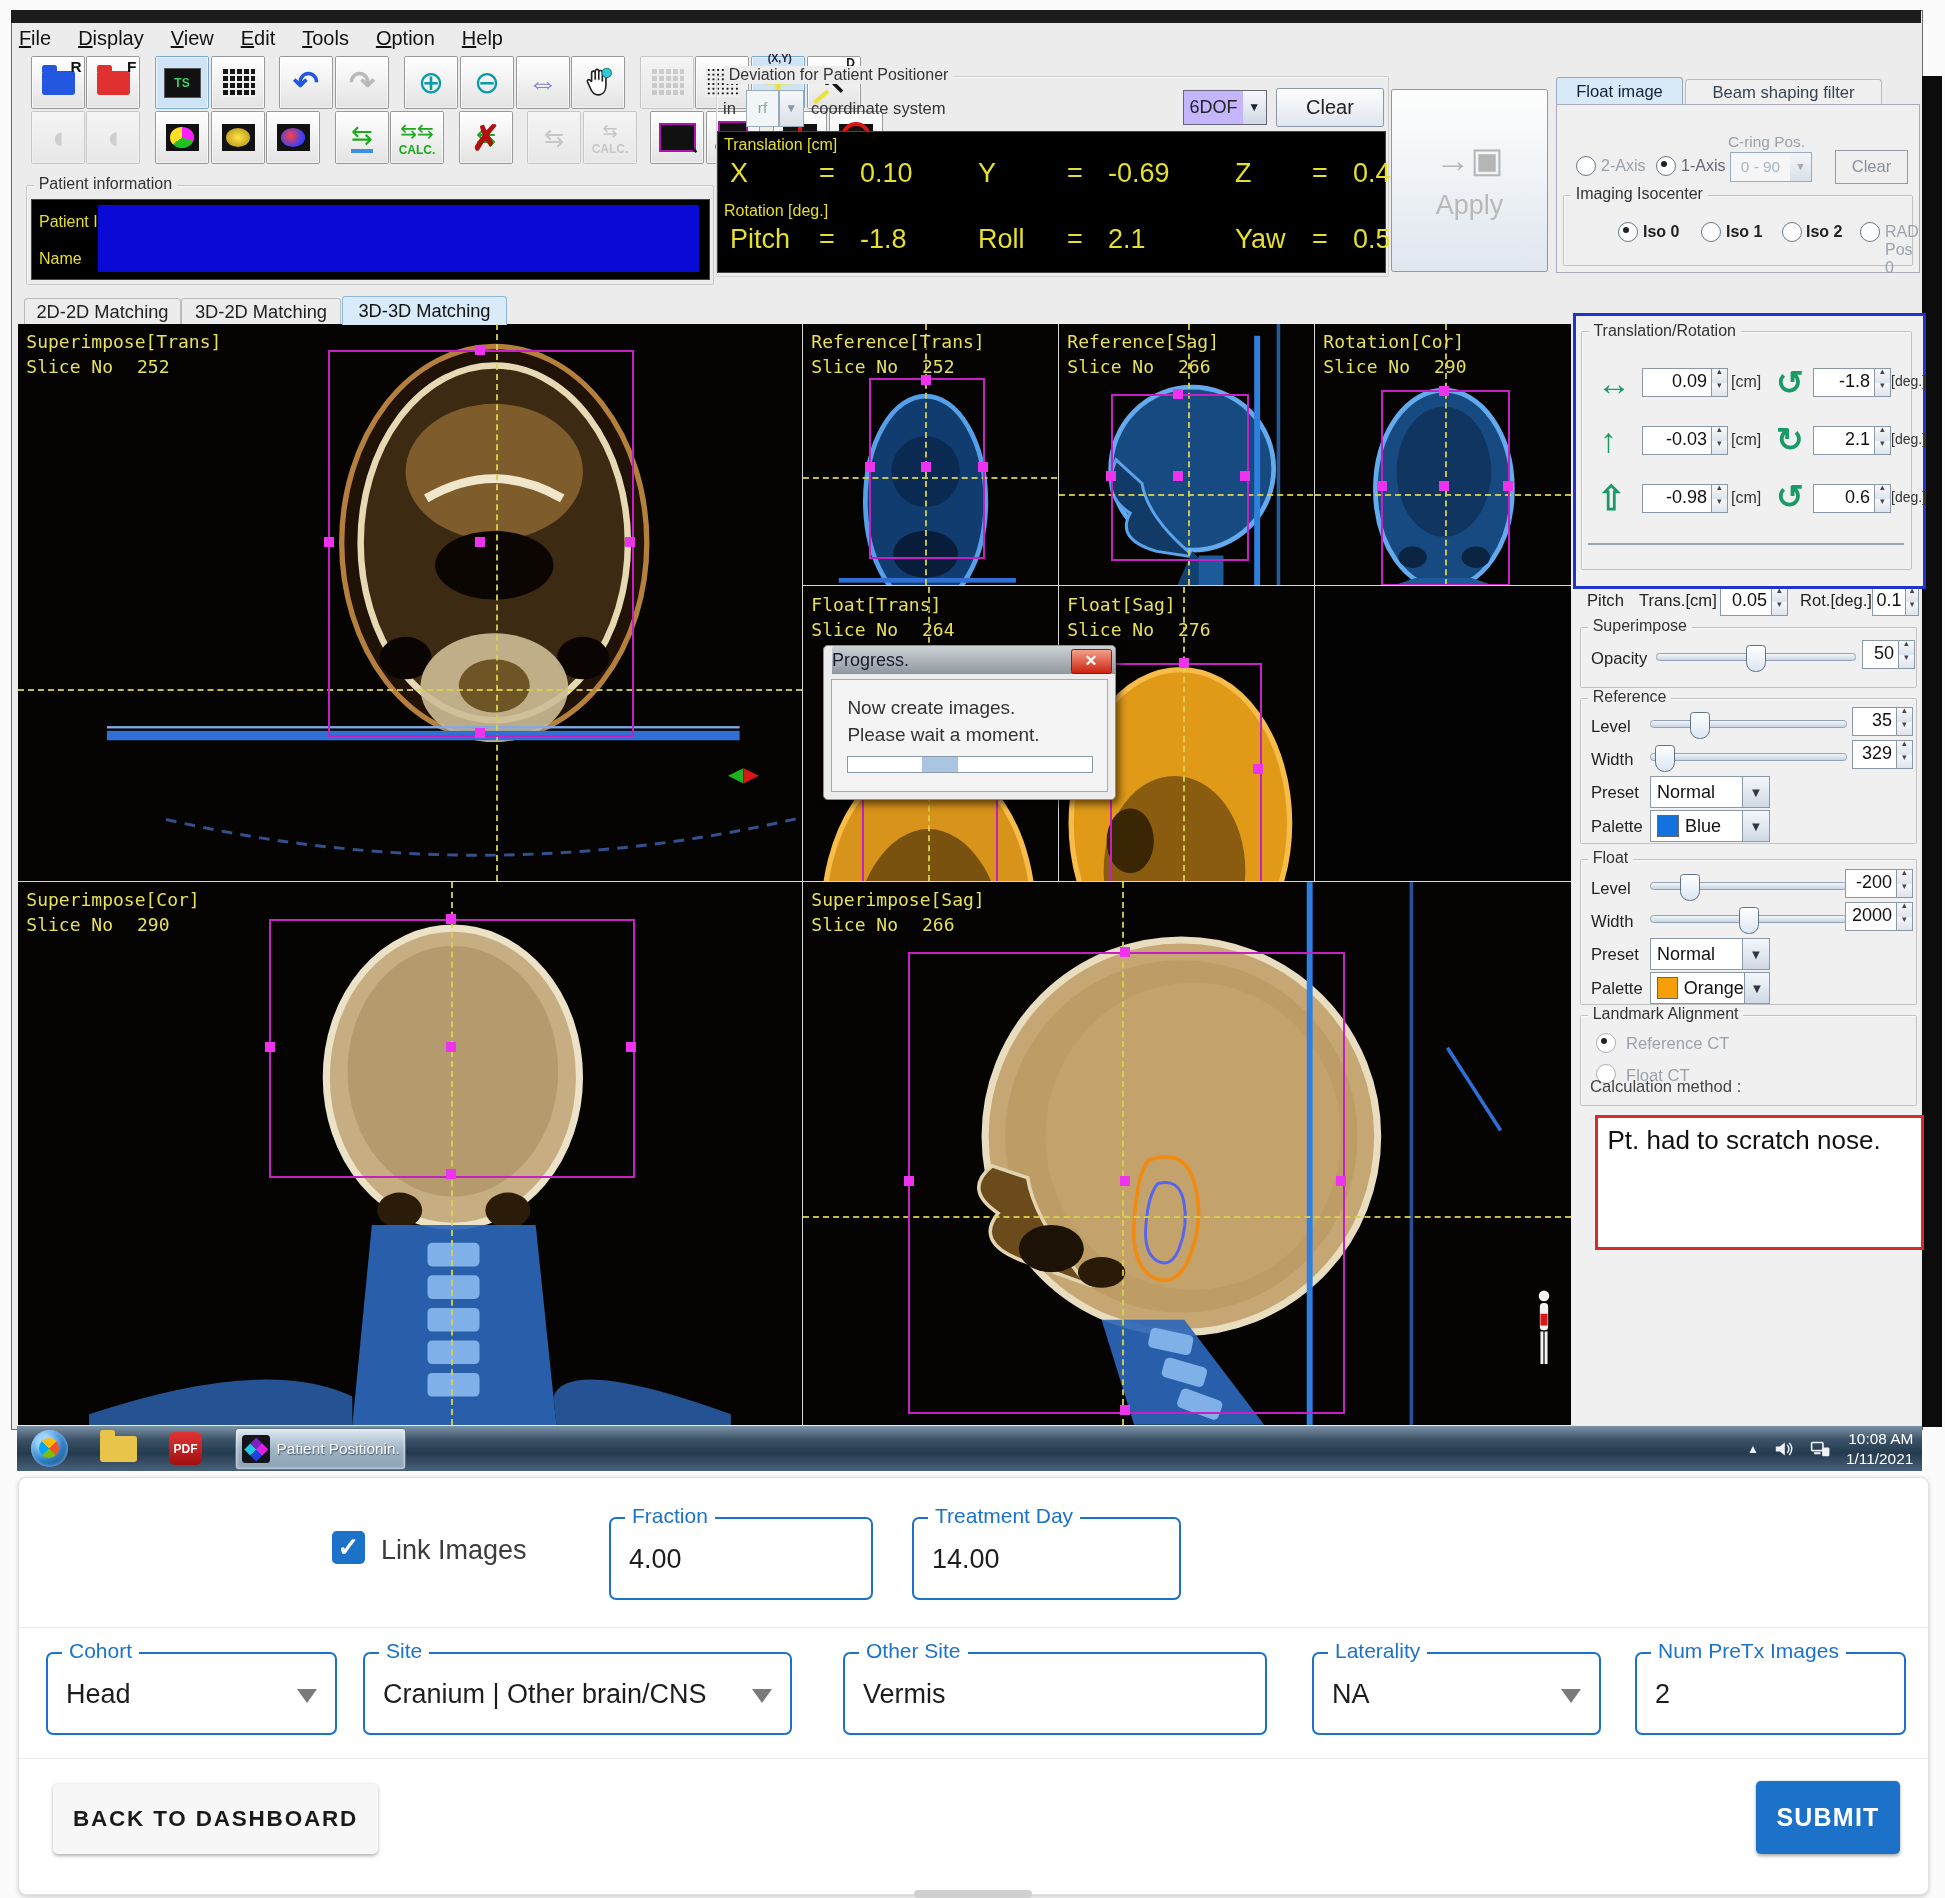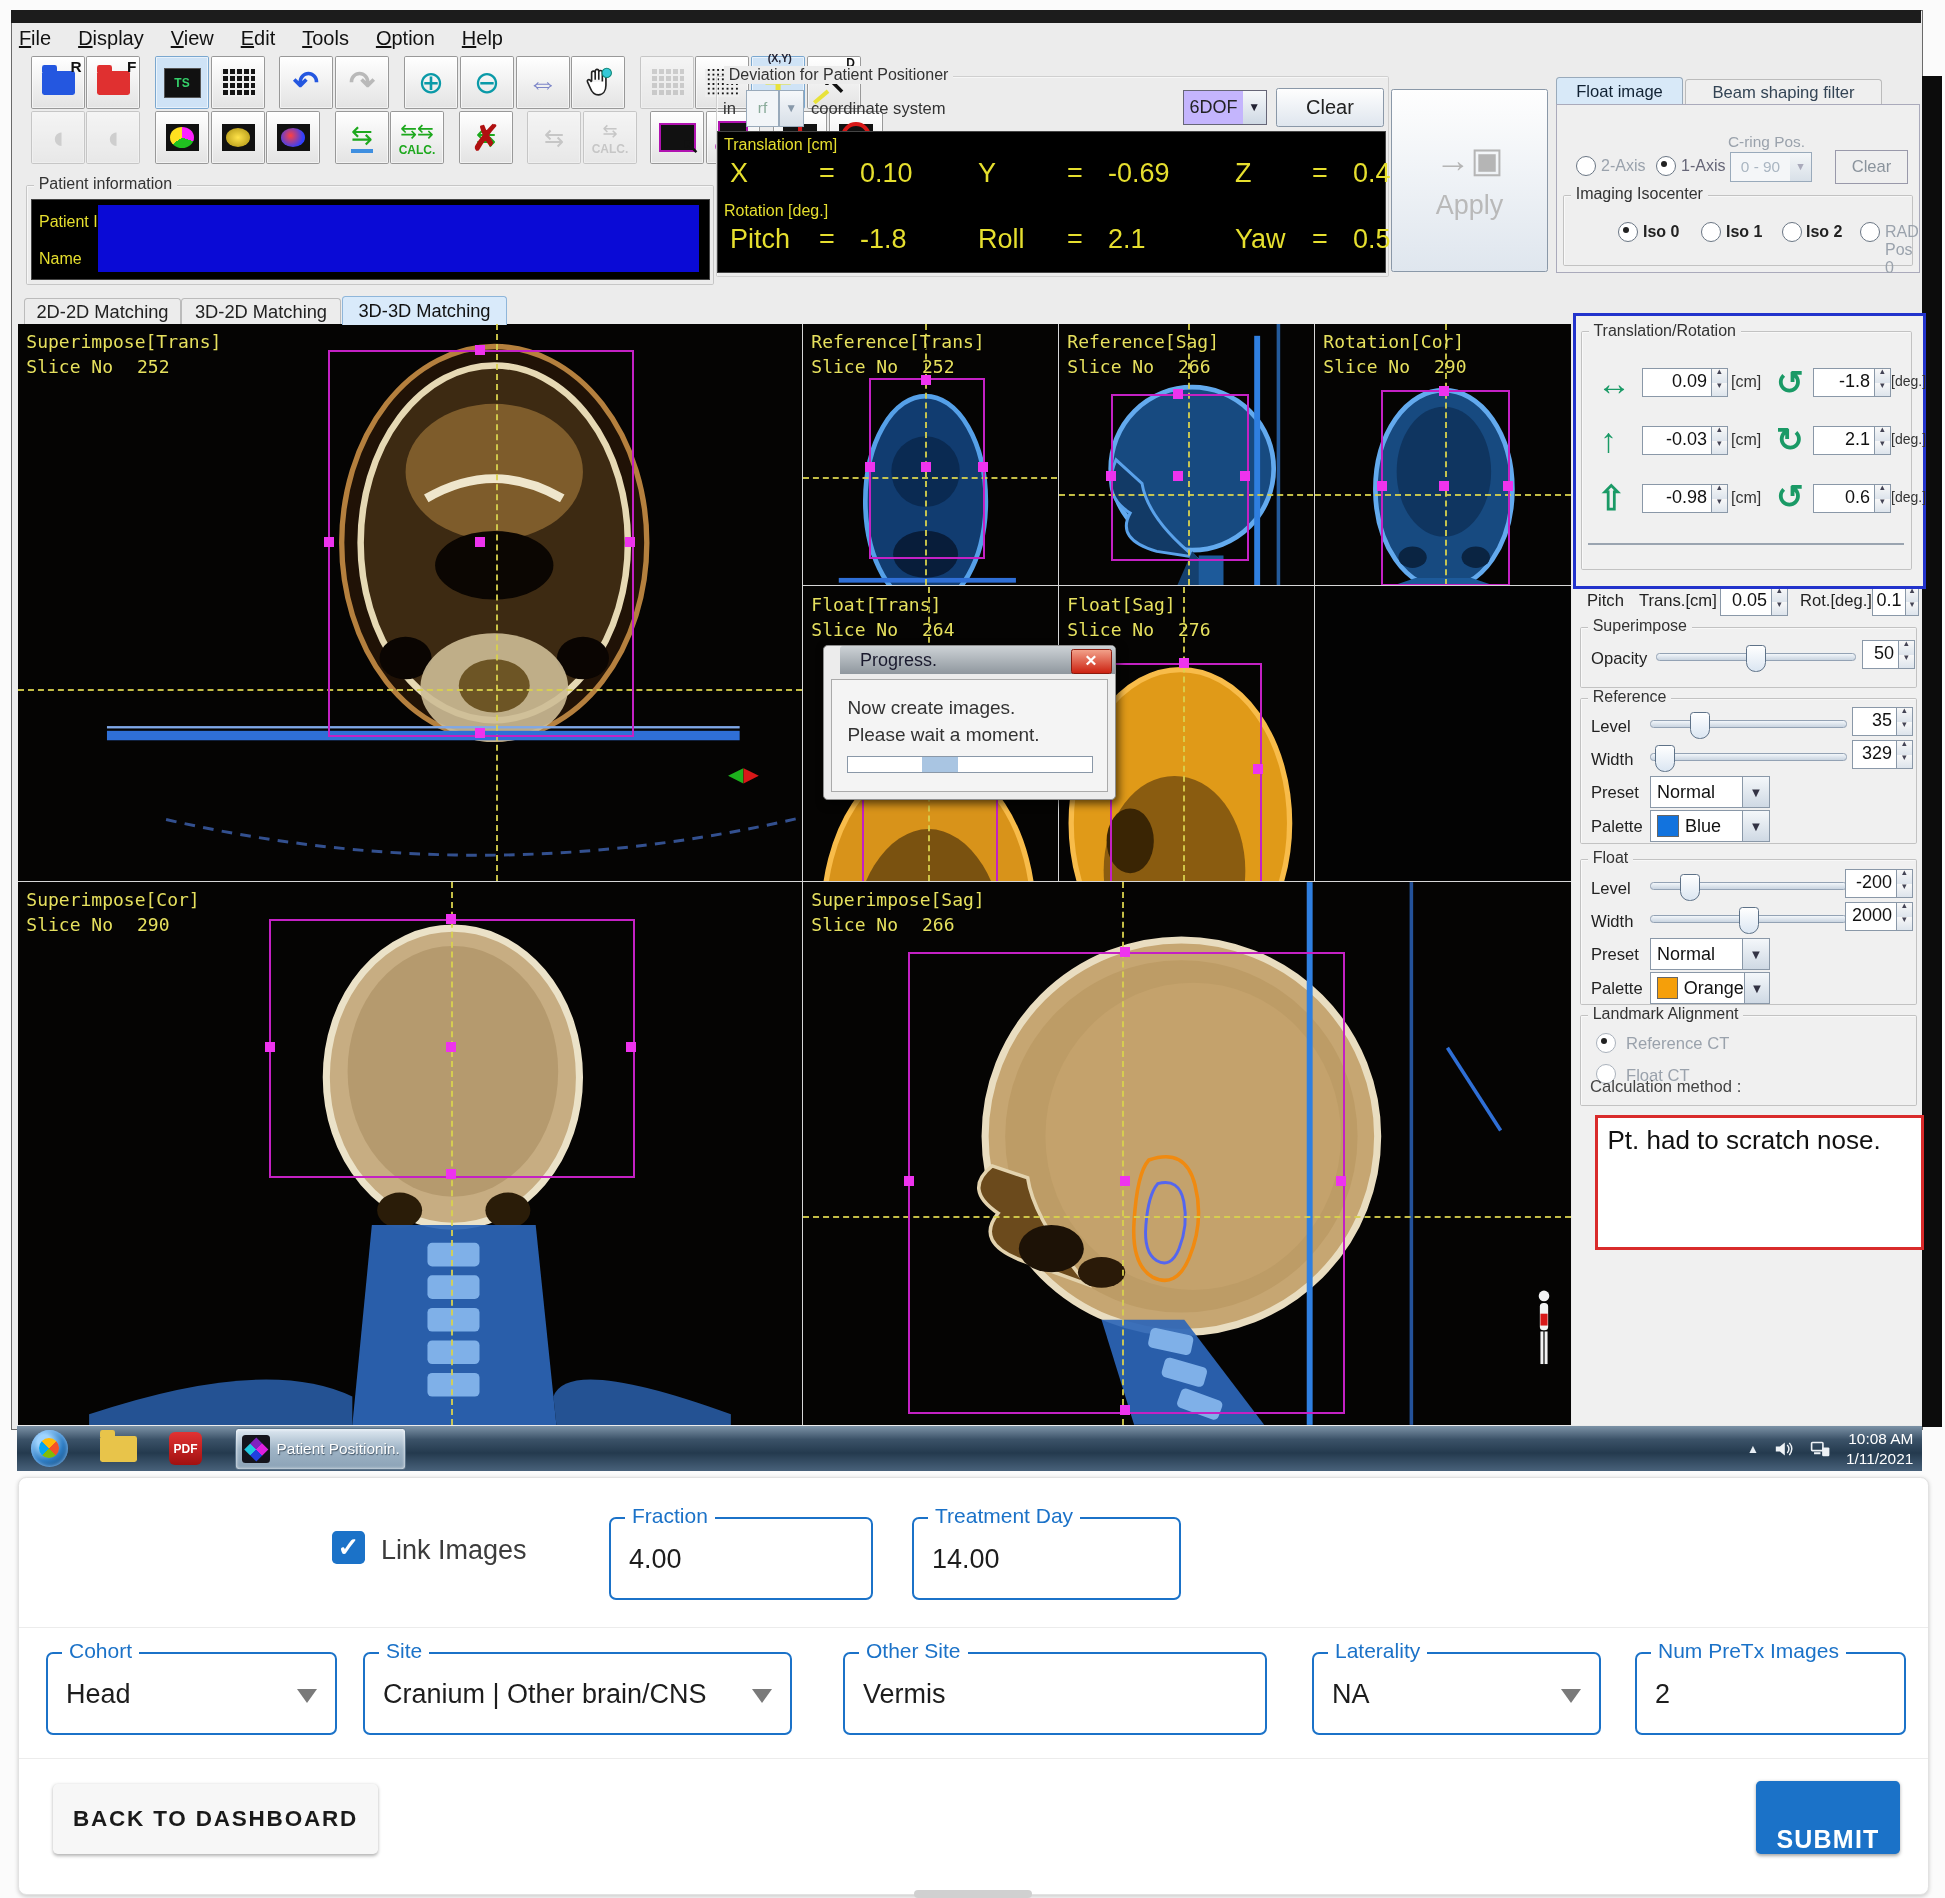--- a/index.html
+++ b/index.html
@@ -41,21 +41,21 @@
   .vpl{position:absolute;left:8.3px;top:4.7px;color:#e6e05e;font-family:"DejaVu Sans Mono",monospace;font-size:18px;line-height:1.4;text-shadow:0.6px 0.6px 0 #000;z-index:5}
   .vpl .sn{margin-left:24px}
   .mgbox{position:absolute;border:2.4px solid #c421c4;z-index:3}
   .hdl{position:absolute;width:9.5px;height:9.5px;background:#ee33ee;z-index:4}
   .dashv{position:absolute;width:0;border-left:2.4px dashed rgba(216,209,78,.9);z-index:2}
   .dashh{position:absolute;height:0;border-top:2.4px dashed rgba(216,209,78,.9);z-index:2}
   .vline{position:absolute;background:#d7d7d7;width:1.2px;z-index:6}
   .hline{position:absolute;background:#d7d7d7;height:1.2px;z-index:6}
   
   .dlg{position:absolute;left:823px;top:645px;width:291px;height:153px;background:#ececec;border:1.8px solid #8e8e8e;border-radius:4.7px;box-shadow:2.4px 3.5px 8.3px rgba(0,0,0,.6);z-index:20}
-  .dlgtitle{position:absolute;left:16px;top:0;right:0;height:28px;background:linear-gradient(#cdd2d6,#8f979e);border-radius:3px 3px 0 0;display:flex;align-items:center;padding-left:20px;font-size:18px;color:#1a1a2e}
+  .dlgtitle{position:absolute;left:8px;top:0;right:0;height:28px;background:linear-gradient(#cdd2d6,#8f979e);border-radius:3px 3px 0 0;display:flex;align-items:center;padding-left:0;font-size:18px;color:#1a1a2e}
   .dlgx{position:absolute;right:3.5px;top:3px;width:39px;height:22.5px;background:linear-gradient(#f2a089,#cc2211);border:0.6px solid #8b1a0d;border-radius:2.4px;color:#fff;display:flex;align-items:center;justify-content:center;font-size:15.4px;font-weight:bold}
   .dlgbody{position:absolute;left:7px;top:33px;right:7px;bottom:7px;background:#f4f4f4;border:0.6px solid #aaa}
   
   .notebox{position:absolute;left:1595px;top:1115px;width:304px;height:117px;background:#fff;border:3px solid #d92b2b;font-size:26px;color:#111;padding:6px 9.5px;line-height:1.3;z-index:8}
   
   .taskbar{position:absolute;left:16.6px;top:1426px;width:1905px;height:45px;background:linear-gradient(#7d93a7,#3b5268 30%,#243a4e 60%,#48617a);z-index:9}
   .orb{position:absolute;left:14px;top:3.5px;width:37px;height:37px;border-radius:50%;background:radial-gradient(circle at 35% 30%,#9fd4ff 0 18%,#2e7cc2 55%,#0c3a66);box-shadow:0 0 4.7px #9cf inset}
   .orbflag{position:absolute;left:8.3px;top:8.3px;width:20px;height:20px;border-radius:50%;background:conic-gradient(#f35325 0 25%,#81bc06 0 50%,#05a6f0 0 75%,#ffba08 0);transform:rotate(45deg)}
   .tbicon{position:absolute;top:3.5px;width:50px;height:38px;border-radius:3.5px;display:flex;align-items:center;justify-content:center}
   .taskapp{position:absolute;left:218px;top:2.4px;width:157px;height:40px;background:linear-gradient(#dfe9f2,#9fb4c6 50%,#8ba2b6);border:0.6px solid #5a7購;border:0.6px solid #5a7288;border-radius:3.5px;display:flex;align-items:center;gap:7px;padding:0 6px;box-shadow:inset 0 0 3.5px #fff}
@@ -737,20 +737,20 @@
       <span class="fval">2</span>
     </div>
 
     <div class="abs" style="left:0;top:280px;width:1909px;height:1.2px;background:#ececec"></div>
 
     <div class="abs" style="left:34px;top:306px;width:325px;height:70px;background:#f7f7f7;border-radius:4.7px;box-shadow:0 1.8px 3.5px rgba(0,0,0,.3);display:flex;align-items:center;justify-content:center;font-size:22.5px;font-weight:600;letter-spacing:1.8px;color:#1a1a1a">
         <span>BACK TO DASHBOARD</span>
       </div>
 
 
-    <div class="abs" style="left:1737px;top:303px;width:144px;height:73px;background:#1b72c8;border-radius:4.7px;box-shadow:0 1.8px 3.5px rgba(0,0,0,.35);display:flex;align-items:flex-end;justify-content:center;font-size:25px;font-weight:bold;letter-spacing:1.2px;color:#fff">
+    <div class="abs" style="left:1737px;top:303px;width:144px;height:73px;background:#1b72c8;border-radius:4.7px;box-shadow:0 1.8px 3.5px rgba(0,0,0,.35);display:flex;align-items:center;justify-content:center;font-size:25px;font-weight:bold;letter-spacing:1.2px;color:#fff">
         <span>SUBMIT</span>
       </div>
   </div>
 
   <div class="abs" style="left:914px;top:1890px;width:118px;height:7.7px;background:#d0d0d0;border-radius:4.1px"></div>
 </div>
 
 
 </body></html>

